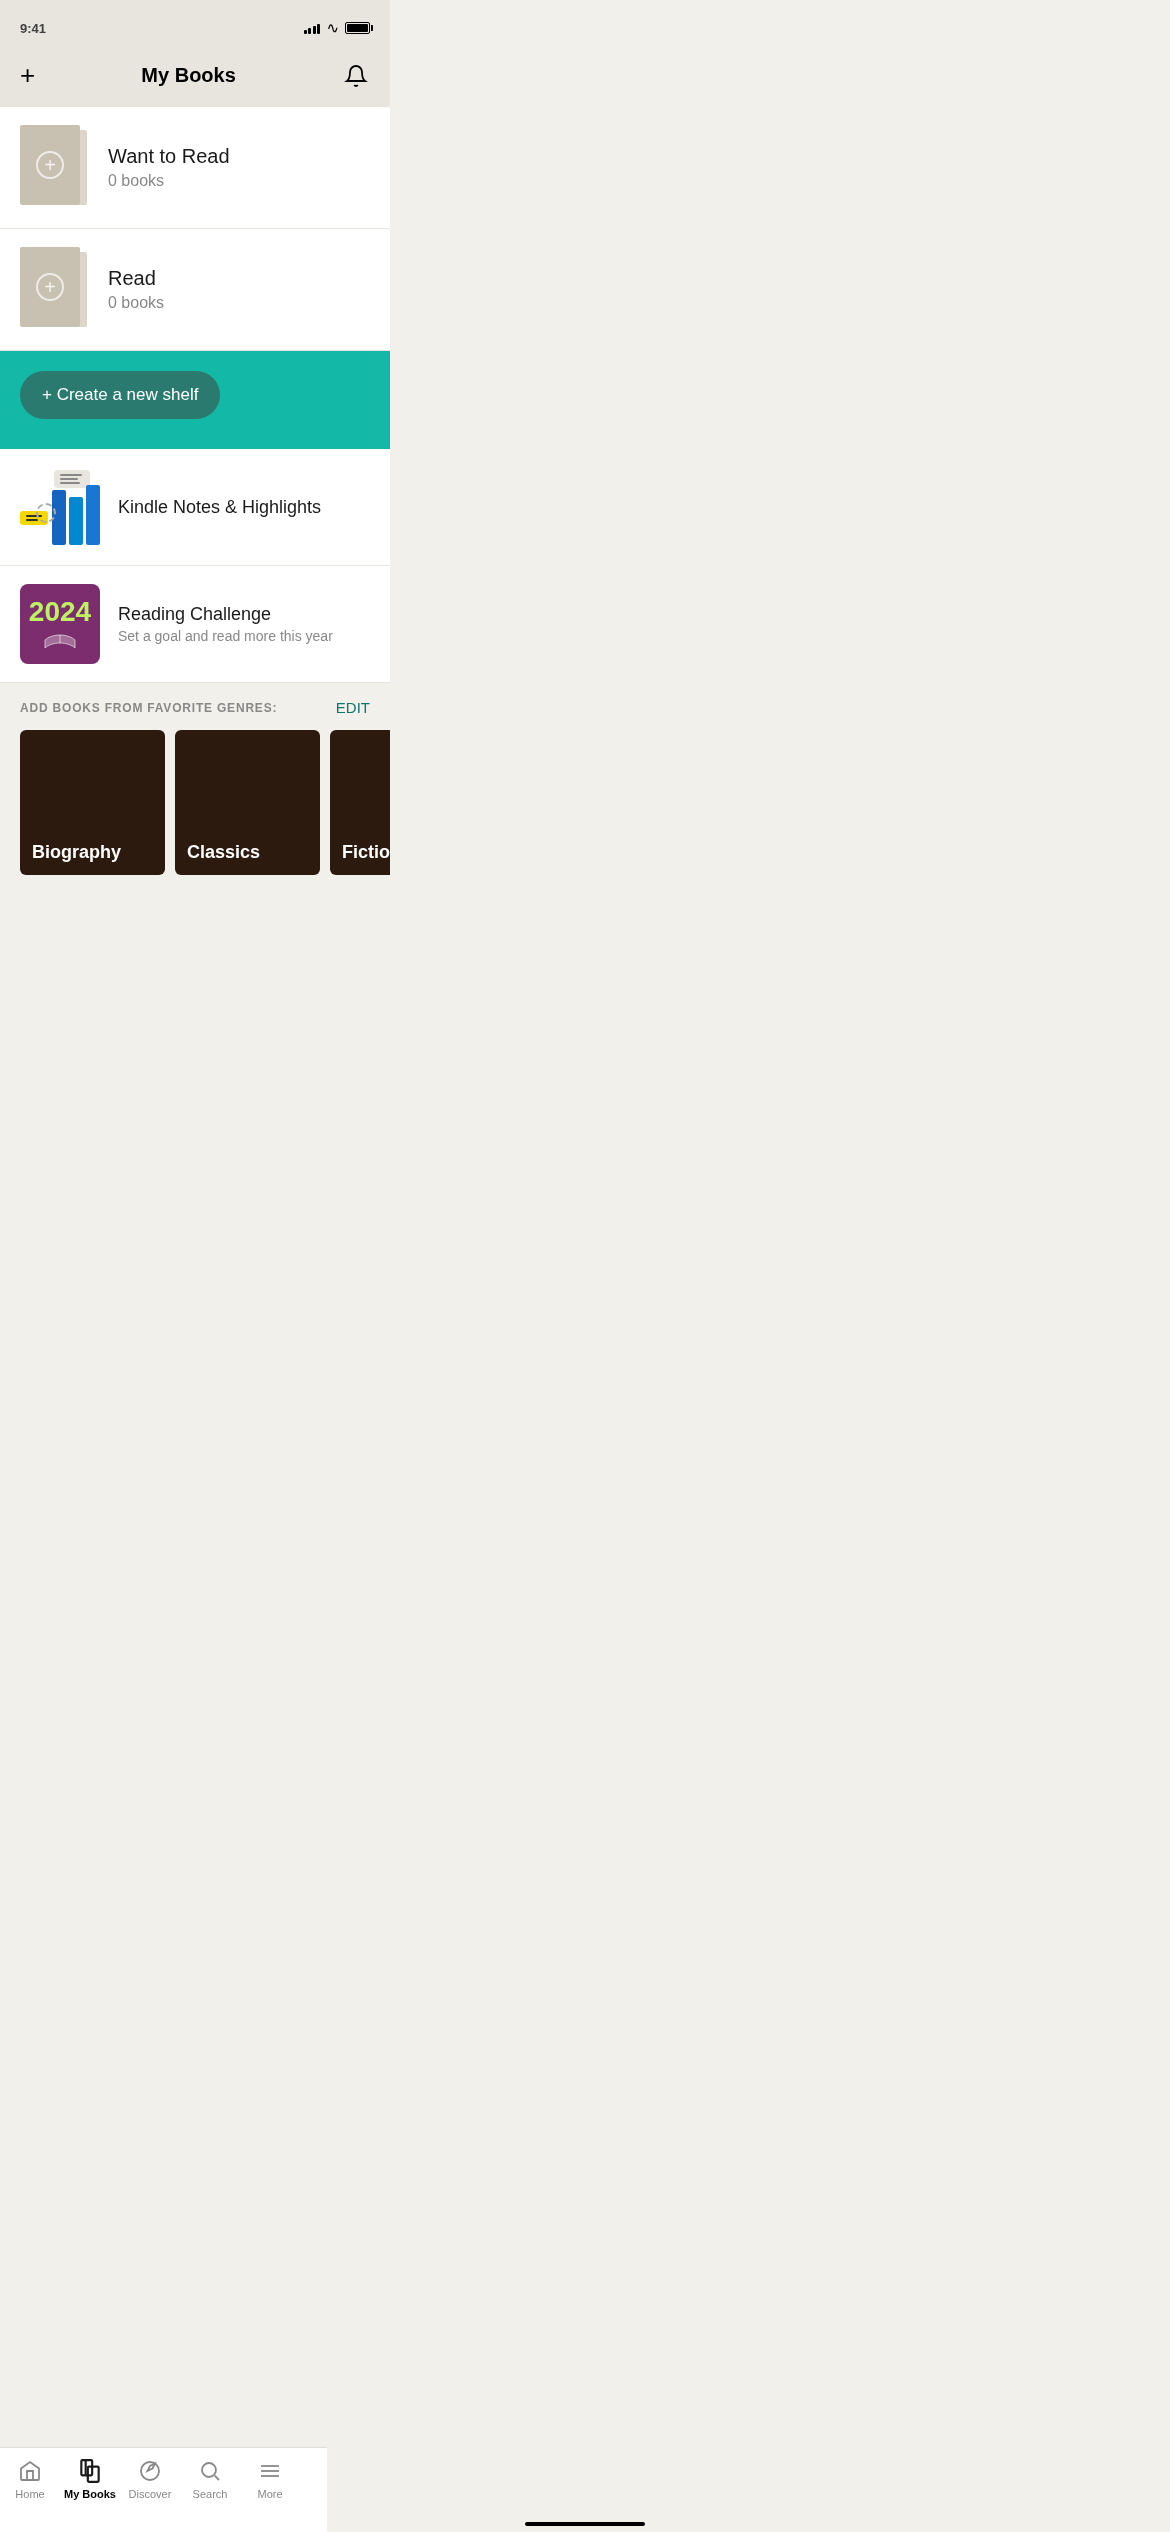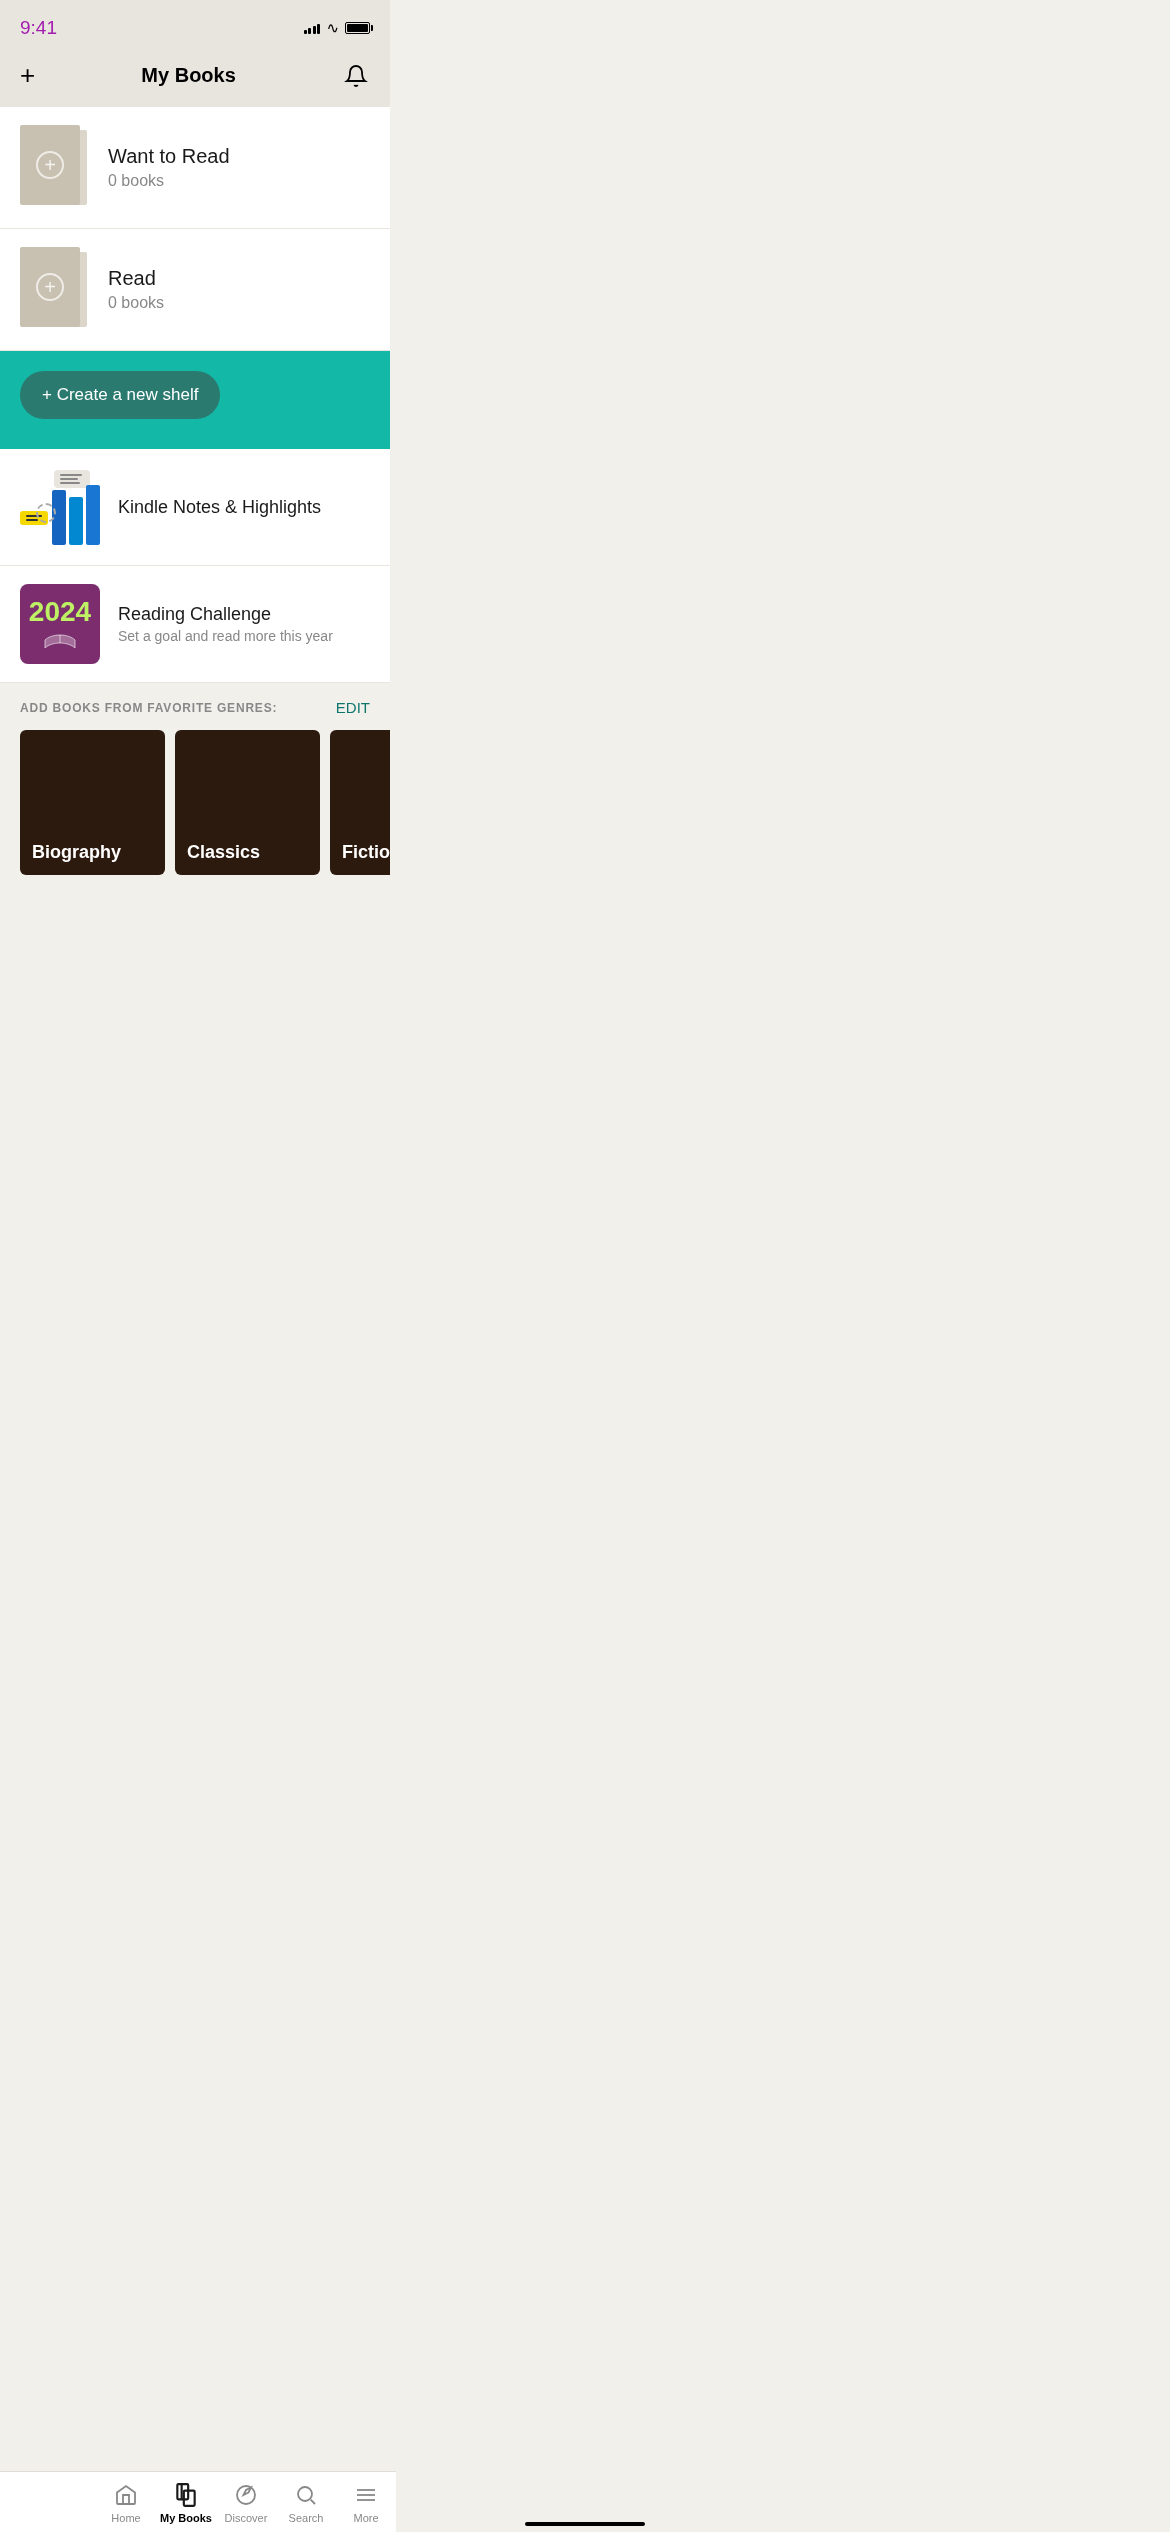--- a/index.html
+++ b/index.html
@@ -17,23 +17,23 @@
     
     .status-bar {
       background: #e8e5de;
       display: flex;
       justify-content: space-between;
       align-items: center;
       padding: 14px 20px 8px;
       height: 50px;
     }
     .status-time {
-      font-size: 19px;
-      font-weight: 400;
-      color: #a21caf;
+      font-size: 13px;
+      font-weight: 700;
+      color: #404040;
     }
     .status-icons {
       display: flex;
       align-items: center;
       gap: 6px;
     }
     .signal-bars {
       display: flex;
       align-items: flex-end;
       gap: 1.5px;
@@ -353,27 +353,27 @@
       color: #fff;
       font-size: 18px;
       font-weight: 600;
     }
 
     
     .bottom-nav {
       position: fixed;
       bottom: 0;
       left: 0;
-      width: 396px;
+      width: 327px;
       background: #fff;
       border-top: 1px solid #e0ddd6;
       display: flex;
-      justify-content: flex-end;
-      align-items: center;
-      padding: 10px 0 8px;
+      justify-content: flex-start;
+      align-items: center;
+      padding: 10px 0 32px;
     }
     .nav-item {
       display: flex;
       flex-direction: column;
       align-items: center;
       gap: 4px;
       cursor: pointer;
       min-width: 60px;
     }
     .nav-item-icon {

